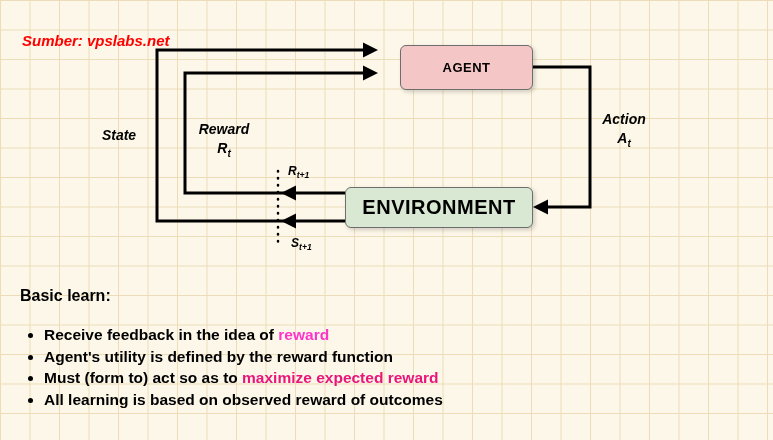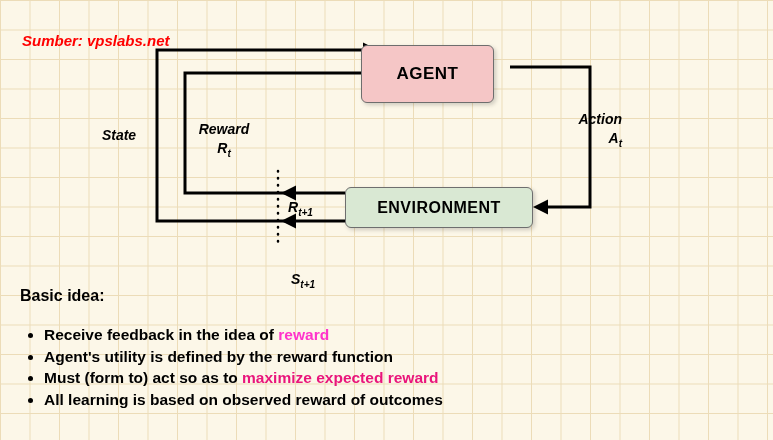--- a/index.html
+++ b/index.html
@@ -39,50 +39,49 @@
     display: flex;
     align-items: center;
     justify-content: center;
     border: 1.5px solid #6e6e6e;
     border-radius: 6px;
     box-shadow: 2px 2px 4px rgba(0,0,0,0.18);
     font-weight: bold;
     letter-spacing: 0.5px;
   }
   .box-agent {
-    left: 361px; top: 45px;
-    width: 133px; height: 58px;
+    left: 400px; top: 45px;
+    width: 133px; height: 45px;
     background: #f5c6c6;
-    font-size: 17px;
+    font-size: 13px;
   }
   .box-environment {
     left: 345px; top: 187px;
     width: 188px; height: 41px;
     background: #d9e8d3;
-    font-size: 16px;
+    font-size: 20px;
   }
 
   .flow-label {
     position: absolute;
     font-size: 14px;
     font-weight: bold;
     font-style: italic;
     line-height: 19px;
     text-align: center;
   }
   .flow-label sub { font-size: 0.72em; }
   .lbl-state  { left: 88px;  top: 126px; width: 62px; }
   .lbl-reward { left: 191px; top: 120px; width: 66px; }
-  .lbl-action { left: 562px; top: 110px; width: 60px; text-align: right; }
+  .lbl-action { left: 594px; top: 110px; width: 60px; }
   .lbl-next {
     position: absolute;
-    font-size: 14px;
+    font-size: 12px;
     font-weight: bold;
     font-style: italic;
-    margin-top: 35px;
   }
   .lbl-next sub { font-size: 0.72em; }
   .lbl-reward-next { left: 288px; top: 164px; }
   .lbl-state-next  { left: 291px; top: 236px; }
 
   .notes { position: absolute; left: 20px; top: 287px; width: 720px; }
   .notes-heading { font-size: 16px; font-weight: bold; }
   .notes ul { margin: 21px 0 0 24px; list-style: disc; }
   .notes li {
     font-size: 15.5px;
@@ -138,21 +137,21 @@
 
   <div class="lbl-next lbl-reward-next">
     <span>R</span><sub>t+1</sub>
   </div>
 
   <div class="lbl-next lbl-state-next">
     <span>S</span><sub>t+1</sub>
   </div>
 
   <div class="notes">
-    <div class="notes-heading">Basic idea:</div>
+    <div class="notes-heading">Basic learn:</div>
     <ul>
       <li>
         <span>Receive feedback in the idea of </span><span style="color: rgb(255, 51, 204);">reward</span>
       </li>
       <li>
         <span>Agent's utility is defined by the reward function</span>
       </li>
       <li>
         <span>Must (form to) act so as to </span><span style="color: rgb(233, 21, 123);">maximize expected reward</span>
       </li>

